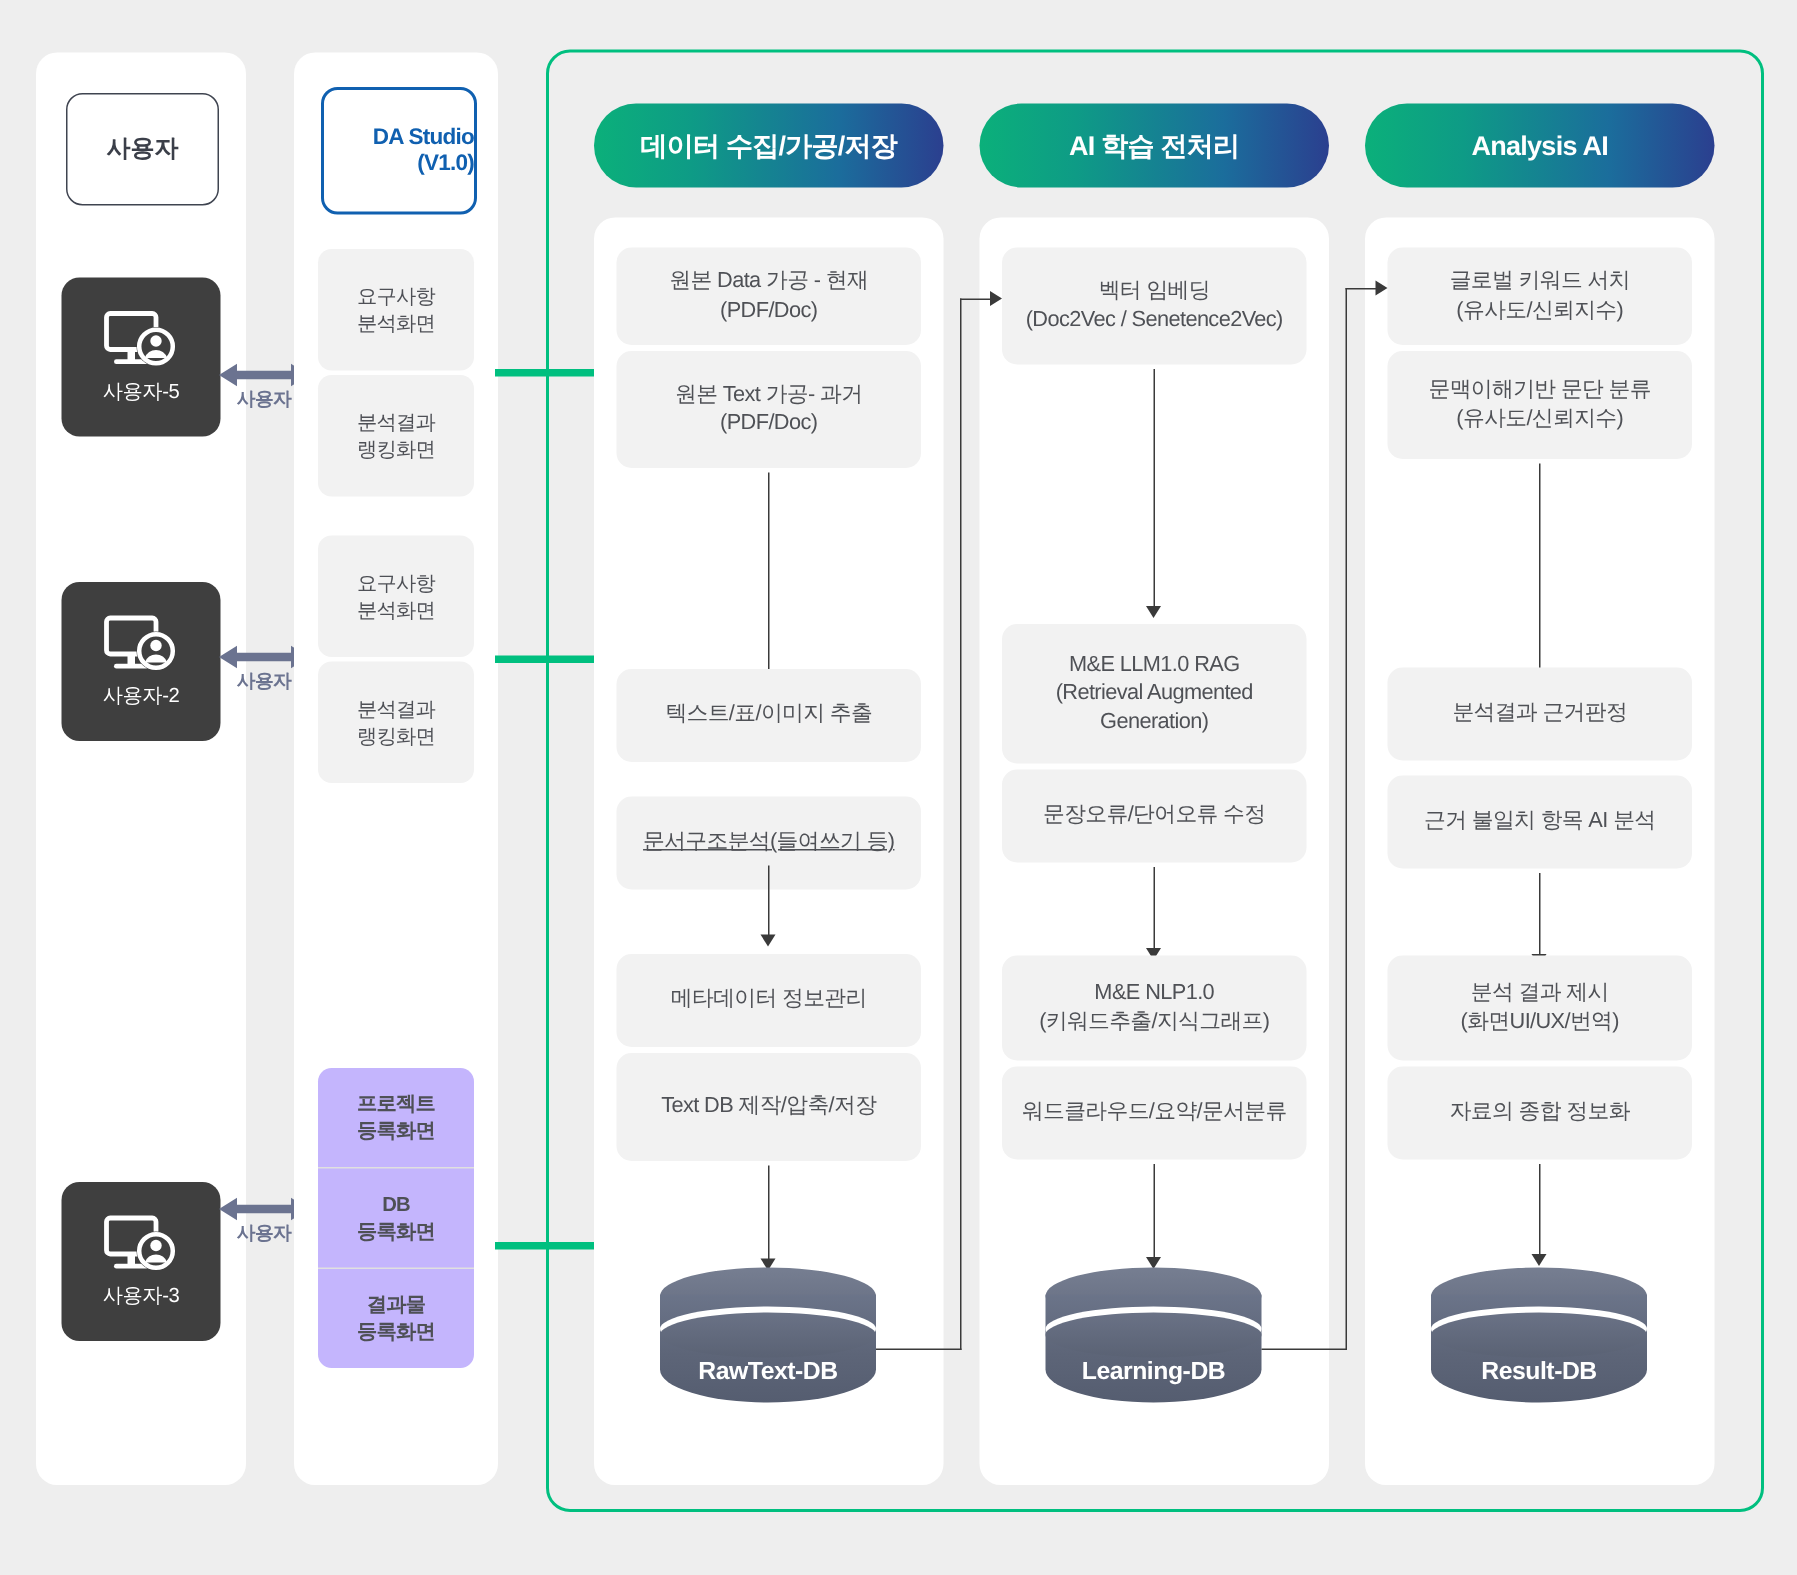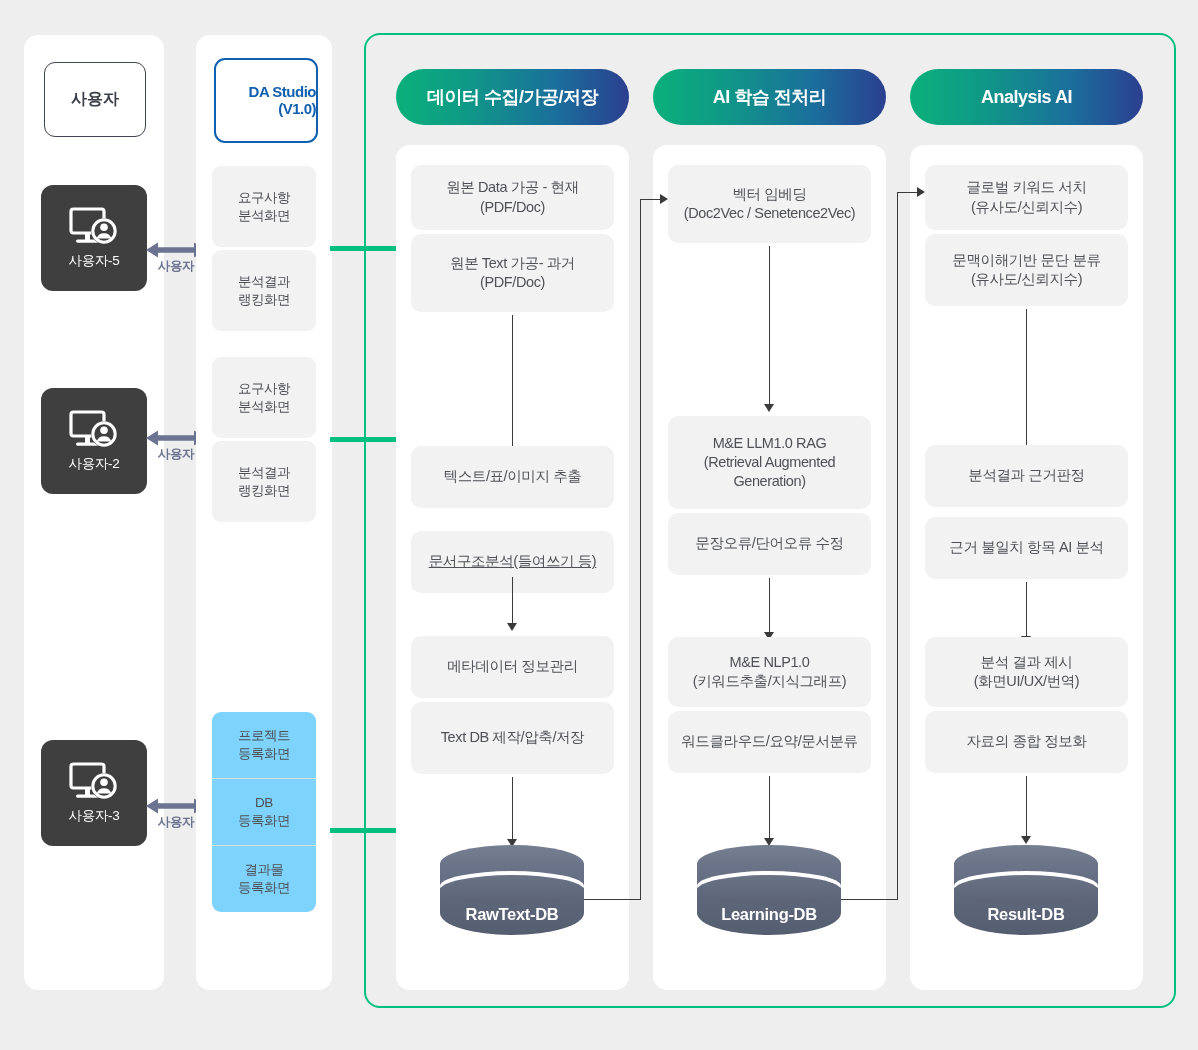--- a/index.html
+++ b/index.html
@@ -52,22 +52,22 @@
     color:#1060b0;font-weight:bold;font-size:15px;line-height:1.12;letter-spacing:-.5px;
   }
   .da-box{
     position:absolute;left:212px;width:104px;
     background:#f2f2f2;border-radius:9px;
     display:flex;flex-direction:column;align-items:center;justify-content:center;
     color:#4e5056;font-size:13.5px;line-height:1.3;letter-spacing:-.5px;text-align:center;
   }
   .da-multi{
     position:absolute;left:212px;width:104px;
-    background:#7dd3fc;border-radius:9px;
-    display:flex;flex-direction:column;
+    background:#c4b5fd;border-radius:9px;
+    display:flex;flex-direction:column;font-weight:bold;
   }
   .da-multi .seg{
     flex:1;display:flex;flex-direction:column;align-items:center;justify-content:center;
     color:#4e5056;font-size:13.5px;line-height:1.3;letter-spacing:-.5px;text-align:center;
   }
   .da-multi .seg + .seg{border-top:1px solid #e0e0e0;}
 
   
   .green-arrow{position:absolute;height:5px;background:#00bf7f;}
   .green-head{
@@ -179,21 +179,21 @@
         <rect x="8" y="33.5" width="23" height="3.2" rx="1.6" fill="#ffffff"></rect>
         <circle cx="36" cy="25" r="13" fill="#3f3f3f"></circle>
         <circle cx="36" cy="25" r="11.2" fill="none" stroke="#ffffff" stroke-width="3"></circle>
         <circle cx="36" cy="21.3" r="3.8" fill="#ffffff"></circle>
         <path d="M28.6 32.6a7.8 7.8 0 0 1 14.8 0z" fill="#ffffff"></path>
       </svg>
     </span>
     <span class="u-label">사용자-2</span>
   </div>
 
-  <div class="user-node" style="top:740px;justify-content:center;">
+  <div class="user-node" style="top:788px;justify-content:center;">
     <span>
       <svg width="52" height="42" viewBox="0 0 52 42">
         <rect x="3" y="3" width="33" height="24" rx="2.5" fill="none" stroke="#ffffff" stroke-width="3.2"></rect>
         <rect x="17" y="27" width="5" height="7" fill="#ffffff"></rect>
         <rect x="8" y="33.5" width="23" height="3.2" rx="1.6" fill="#ffffff"></rect>
         <circle cx="36" cy="25" r="13" fill="#3f3f3f"></circle>
         <circle cx="36" cy="25" r="11.2" fill="none" stroke="#ffffff" stroke-width="3"></circle>
         <circle cx="36" cy="21.3" r="3.8" fill="#ffffff"></circle>
         <path d="M28.6 32.6a7.8 7.8 0 0 1 14.8 0z" fill="#ffffff"></path>
       </svg>

